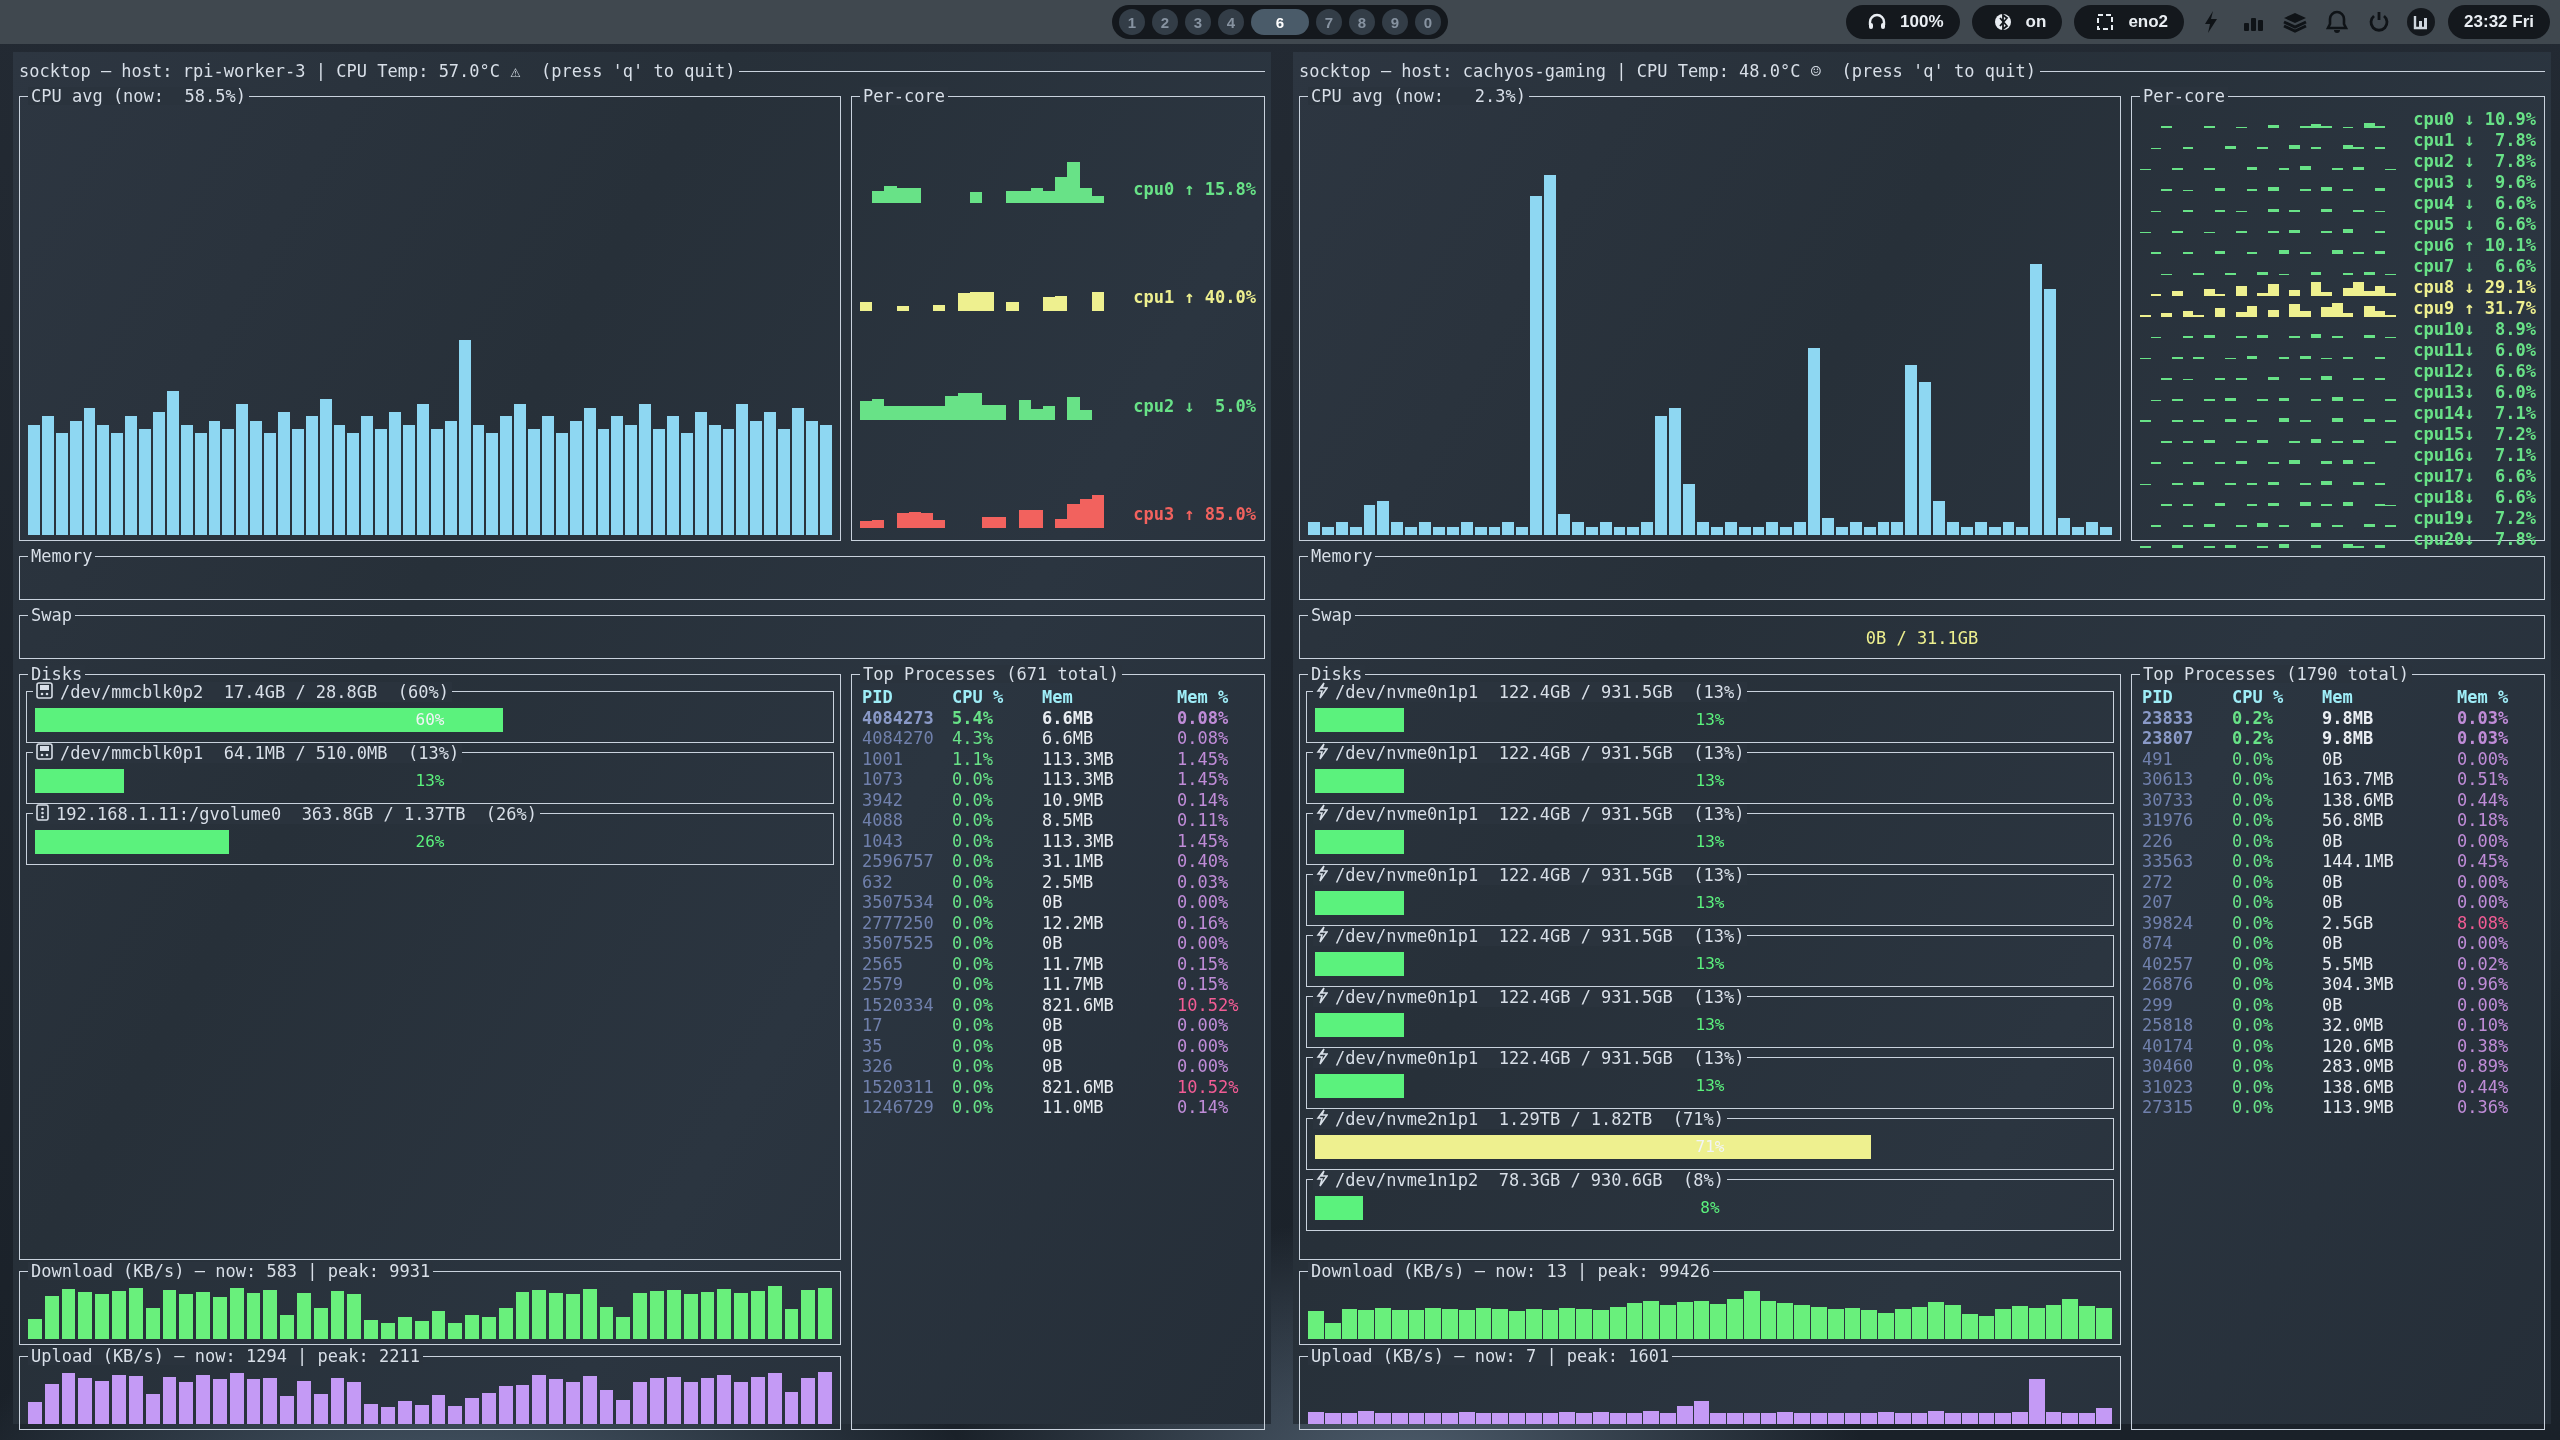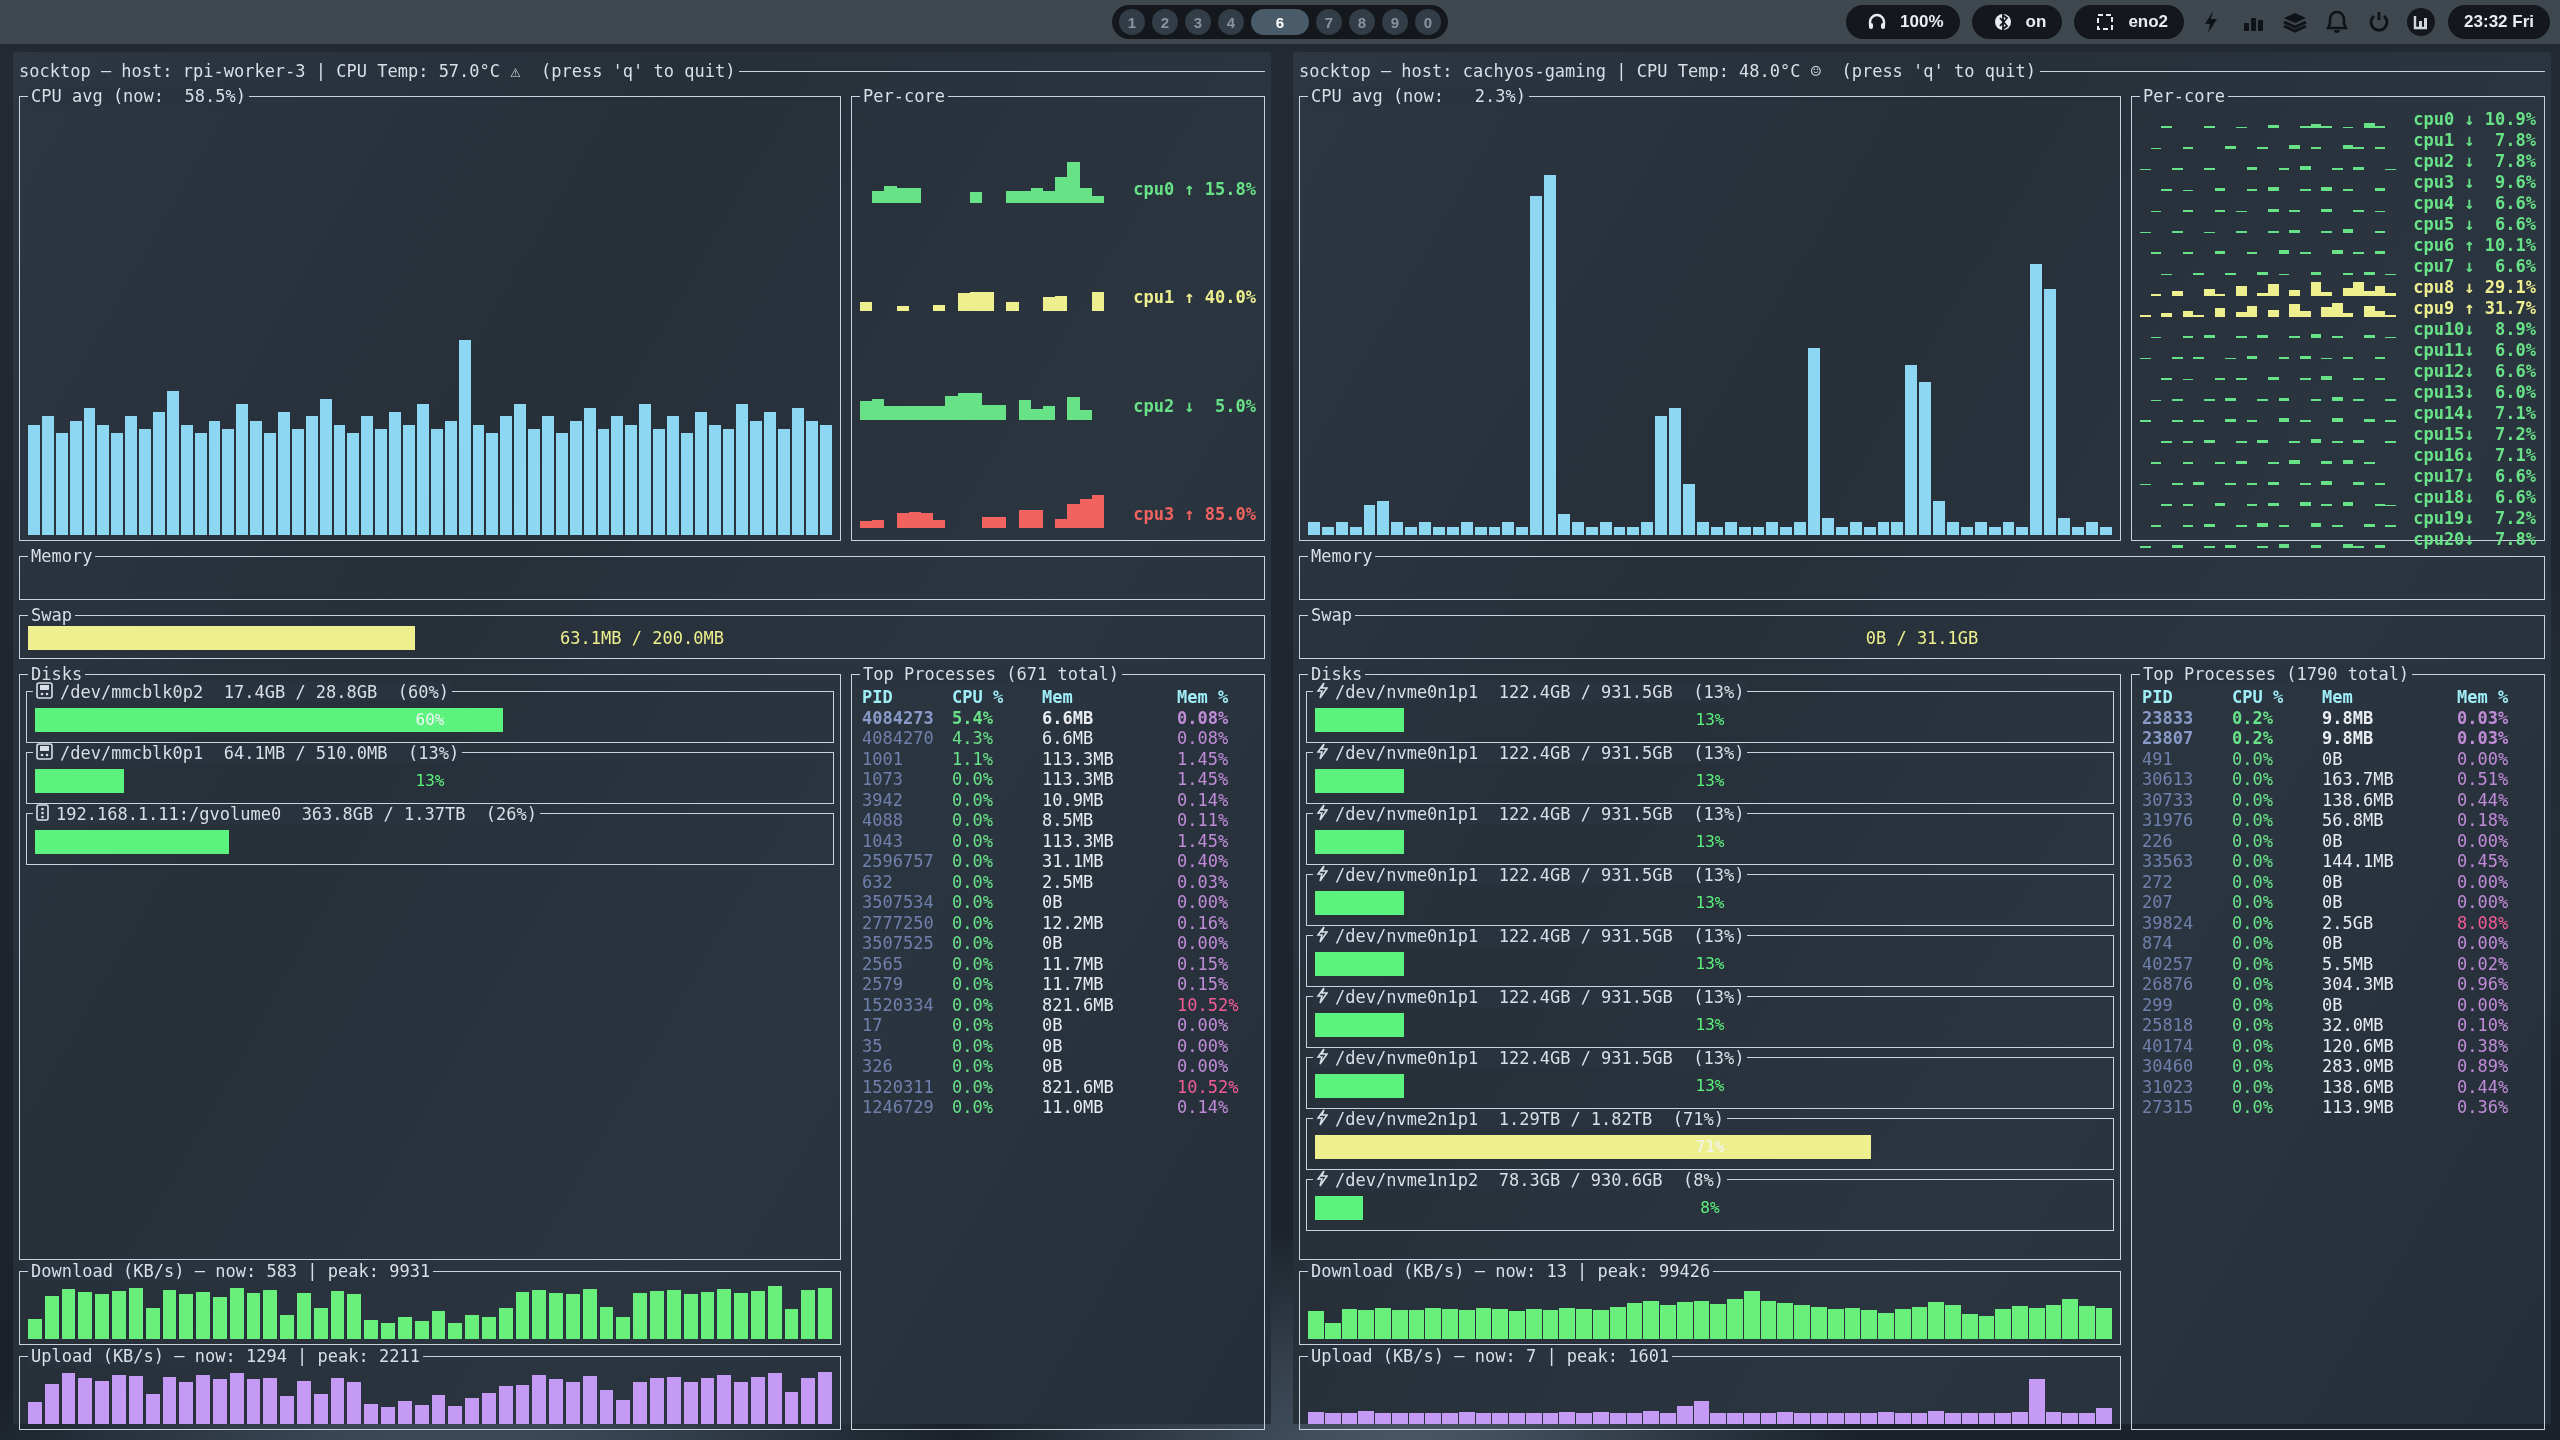--- a/index.html
+++ b/index.html
@@ -352,24 +352,20 @@
             </div>
             <span class="clabel c-red">cpu3 ↑ 85.0%</span>
           </div>
         </div>
     </div>
     <div class="panel mem-panel span2">
       <span class="ptitle">Memory</span>
     </div>
     <div class="panel swap-panel span2">
       <span class="ptitle">Swap</span>
-      <div class="meter">
-        <div class="meter-fill fill-yellow" id="swapL" style="width: 31.5%;"></div>
-        <span class="meter-label t-yellow">63.1MB / 200.0MB</span>
-      </div>
     </div>
     <div class="left-stack">
       <div class="panel disks-panel">
         <span class="ptitle">Disks</span>
         <div class="disk-list" id="disksL">
             <div class="disk">
               <div class="disk-bar" style="width: calc(60% - 16px); background: var(--bgreen);"></div>
               <div class="disk-label t-white">60%</div>
               <div class="disk-head"><span><svg width="17" height="17" viewBox="0 0 17 17">
                     <rect x="1" y="1" width="15" height="15" rx="2" fill="none" stroke="#d8dfe8" stroke-width="1.6"></rect>
@@ -383,20 +379,21 @@
               <div class="disk-label t-green">13%</div>
               <div class="disk-head"><span><svg width="17" height="17" viewBox="0 0 17 17">
                     <rect x="1" y="1" width="15" height="15" rx="2" fill="none" stroke="#d8dfe8" stroke-width="1.6"></rect>
                     <rect x="4" y="3" width="9" height="5" fill="#d8dfe8"></rect>
                     <circle cx="6" cy="12" r="1.3" fill="#d8dfe8"></circle>
                     <circle cx="11" cy="12" r="1.3" fill="#d8dfe8"></circle>
                   </svg></span><span>/dev/mmcblk0p1  64.1MB / 510.0MB  (13%)</span></div>
             </div>
             <div class="disk">
               <div class="disk-bar" style="width: calc(26% - 16px); background: var(--bgreen);"></div>
+              <div class="disk-label t-green">26%</div>
               <div class="disk-head"><span><svg width="13" height="17" viewBox="0 0 13 17">
                     <rect x="1" y="1" width="11" height="15" rx="1.5" fill="none" stroke="#d8dfe8" stroke-width="1.6"></rect>
                     <circle cx="6.5" cy="5" r="1.3" fill="#d8dfe8"></circle>
                     <circle cx="6.5" cy="9" r="1.3" fill="#d8dfe8"></circle>
                     <circle cx="6.5" cy="13" r="1.3" fill="#d8dfe8"></circle>
                   </svg></span><span>192.168.1.11:/gvolume0  363.8GB / 1.37TB  (26%)</span></div>
             </div>
           </div>
       </div>
       <div class="panel net-panel">

